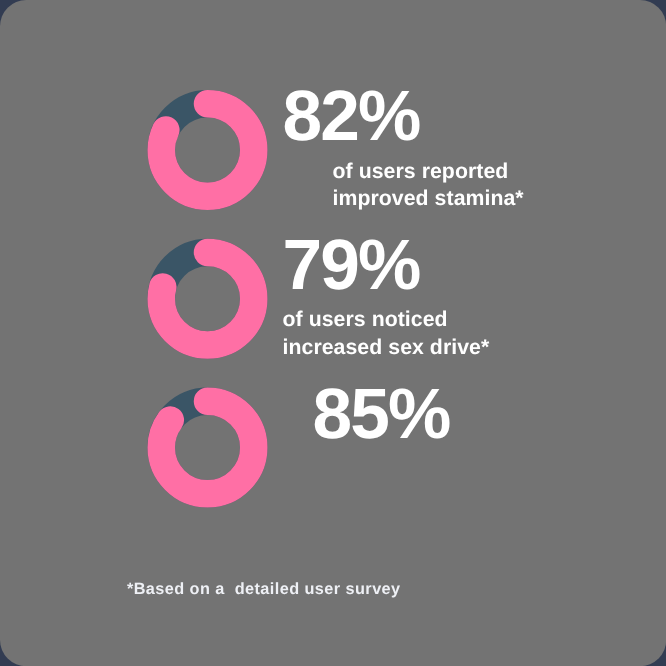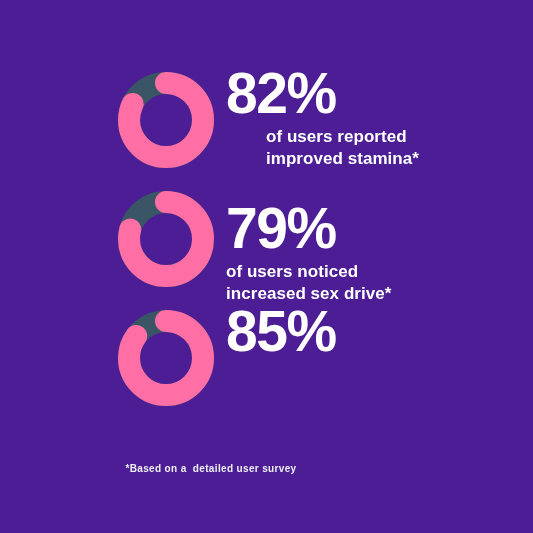--- a/index.html
+++ b/index.html
@@ -69,31 +69,31 @@
     margin-top: 4px;
     letter-spacing: 0.05px;
     white-space: pre-line;
   }
   .footnote {
     position: absolute;
     left: 0;
     top: 463px;
     width: 422px;
     text-align: center;
-    font-size: 10px;
+    font-size: 13px;
     font-weight: 600;
     color: #eef0f5;
     letter-spacing: 0.35px;
     white-space: pre;
   }
 </style>
 </head>
 <body style="background: rgb(50, 60, 82);">
 
-<div id="infographic" style="background: #4c1d95;">
+<div id="infographic" style="background: #737373; border-radius: 21px;">
 
   <div class="stats-list">
 
     <div class="stat-row">
       <div class="donut-wrap">
         <svg class="donut-svg" viewBox="0 0 96 96">
           <circle cx="48" cy="48" r="37" fill="none" stroke="#3a5566" stroke-width="22"></circle>
           <circle class="donut-value" cx="48" cy="48" r="37" fill="none" stroke="#ff6fa5" stroke-width="22" stroke-linecap="round" transform="rotate(-90 48 48)" stroke-dasharray="190.63184221982863 41.84601414581607" stroke-dashoffset="0"></circle>
         </svg>
       </div>
@@ -105,35 +105,35 @@
     </div>
 
     <div class="stat-row">
       <div class="donut-wrap">
         <svg class="donut-svg" viewBox="0 0 96 96">
           <circle cx="48" cy="48" r="37" fill="none" stroke="#3a5566" stroke-width="22"></circle>
           <circle class="donut-value" cx="48" cy="48" r="37" fill="none" stroke="#ff6fa5" stroke-width="22" stroke-linecap="round" transform="rotate(-90 48 48)" stroke-dasharray="183.65750652885933 48.82034983678537" stroke-dashoffset="0"></circle>
         </svg>
       </div>
       <div class="stat-text">
-        <span class="stat-percent" style="color: rgb(255, 255, 255); margin-top: 16px;">79%</span>
+        <span class="stat-percent" style="color: rgb(255, 255, 255);">79%</span>
         <span class="stat-caption" style="color: rgb(255, 255, 255);">of users noticed
 increased sex drive*</span>
       </div>
     </div>
 
     <div class="stat-row">
       <div class="donut-wrap">
         <svg class="donut-svg" viewBox="0 0 96 96">
           <circle cx="48" cy="48" r="37" fill="none" stroke="#3a5566" stroke-width="22"></circle>
           <circle class="donut-value" cx="48" cy="48" r="37" fill="none" stroke="#ff6fa5" stroke-width="22" stroke-linecap="round" transform="rotate(-90 48 48)" stroke-dasharray="197.60617791079798 34.871678454846716" stroke-dashoffset="0"></circle>
         </svg>
       </div>
       <div class="stat-text">
-        <span class="stat-percent" style="color: rgb(255, 255, 255);">85%</span>
+        <span class="stat-percent" style="color: rgb(255, 255, 255); margin-left: 24px;">85%</span>
       </div>
     </div>
 
   </div>
 
   <div class="footnote" style="color: rgb(238, 240, 245);">*Based on a  detailed user survey</div>
 
 </div>
 
 </body></html>

